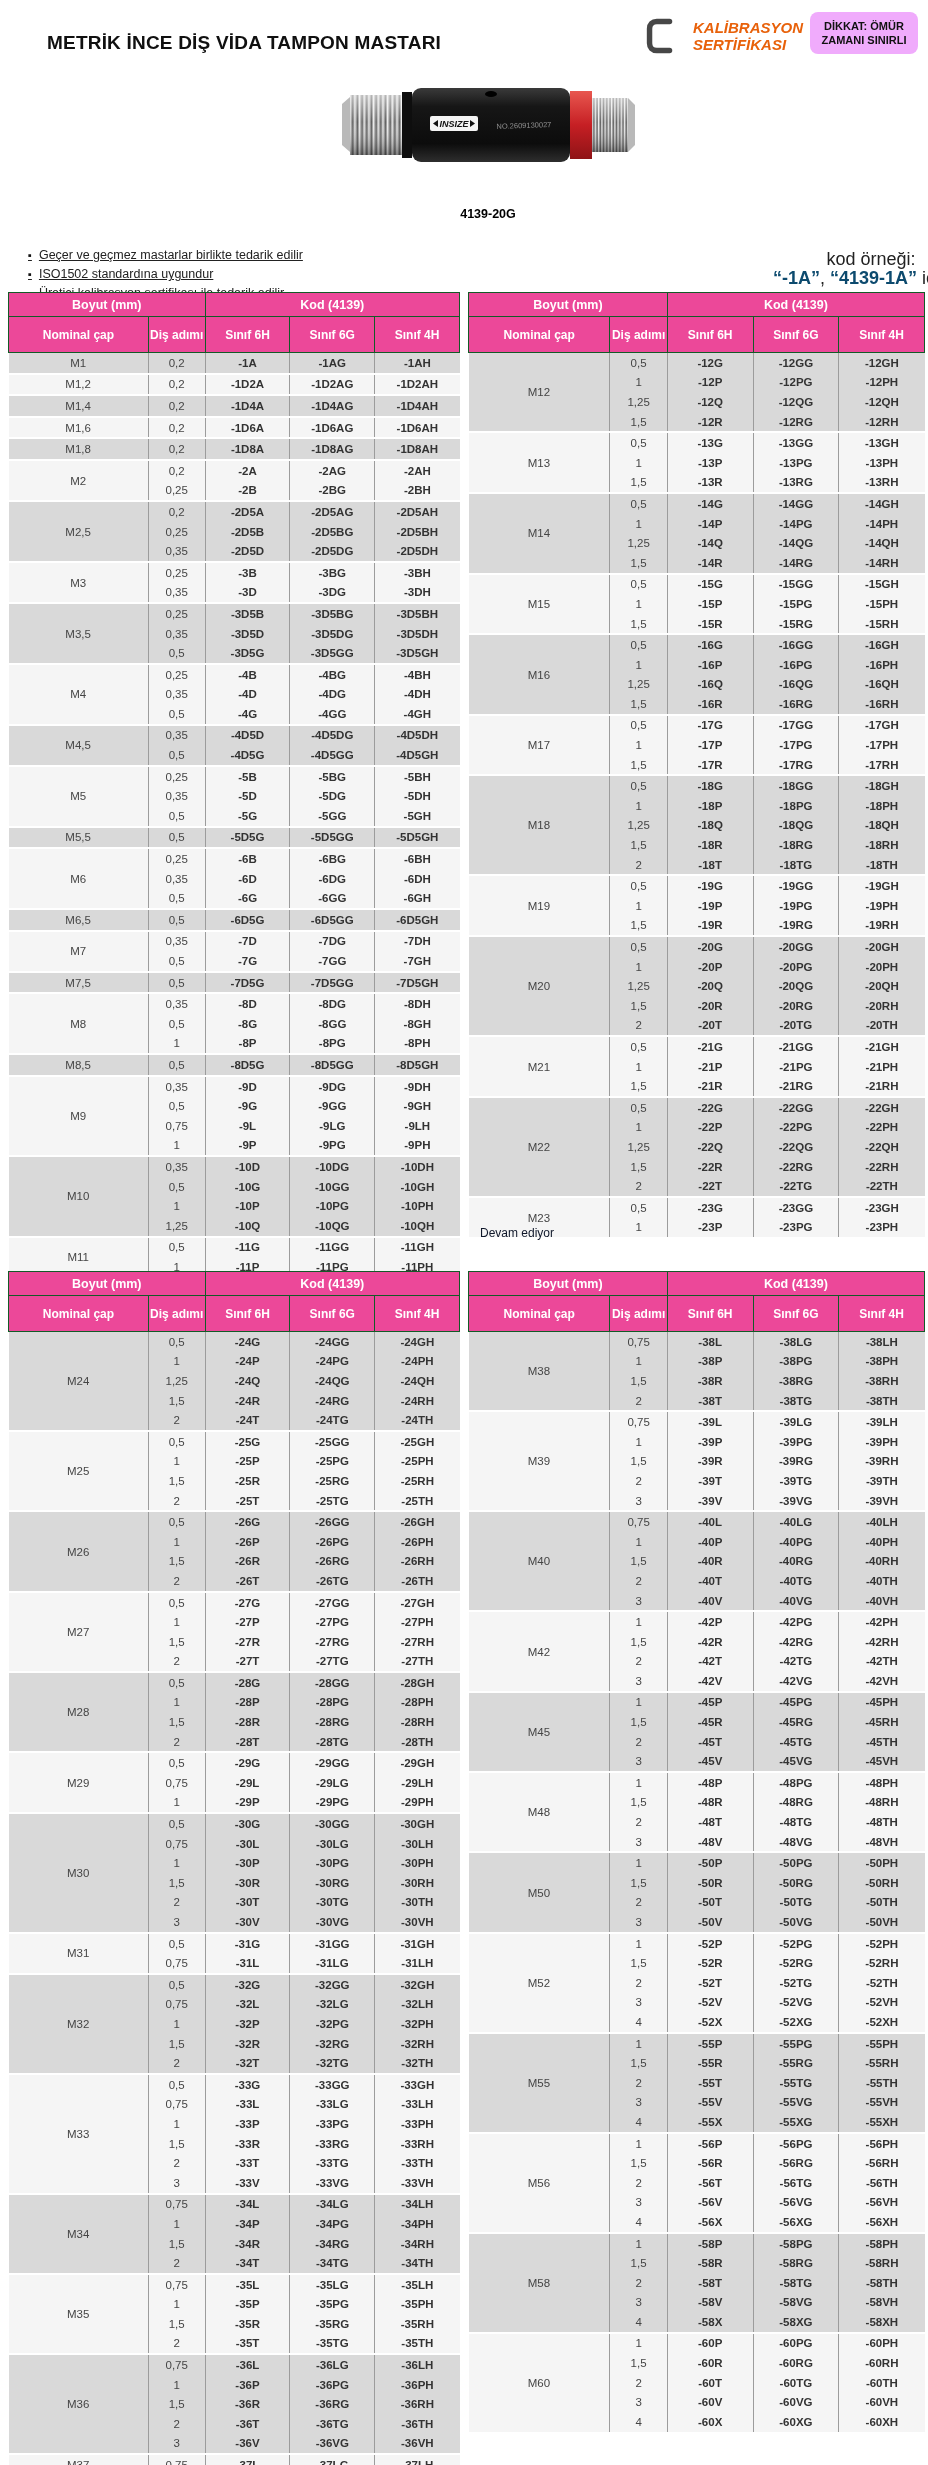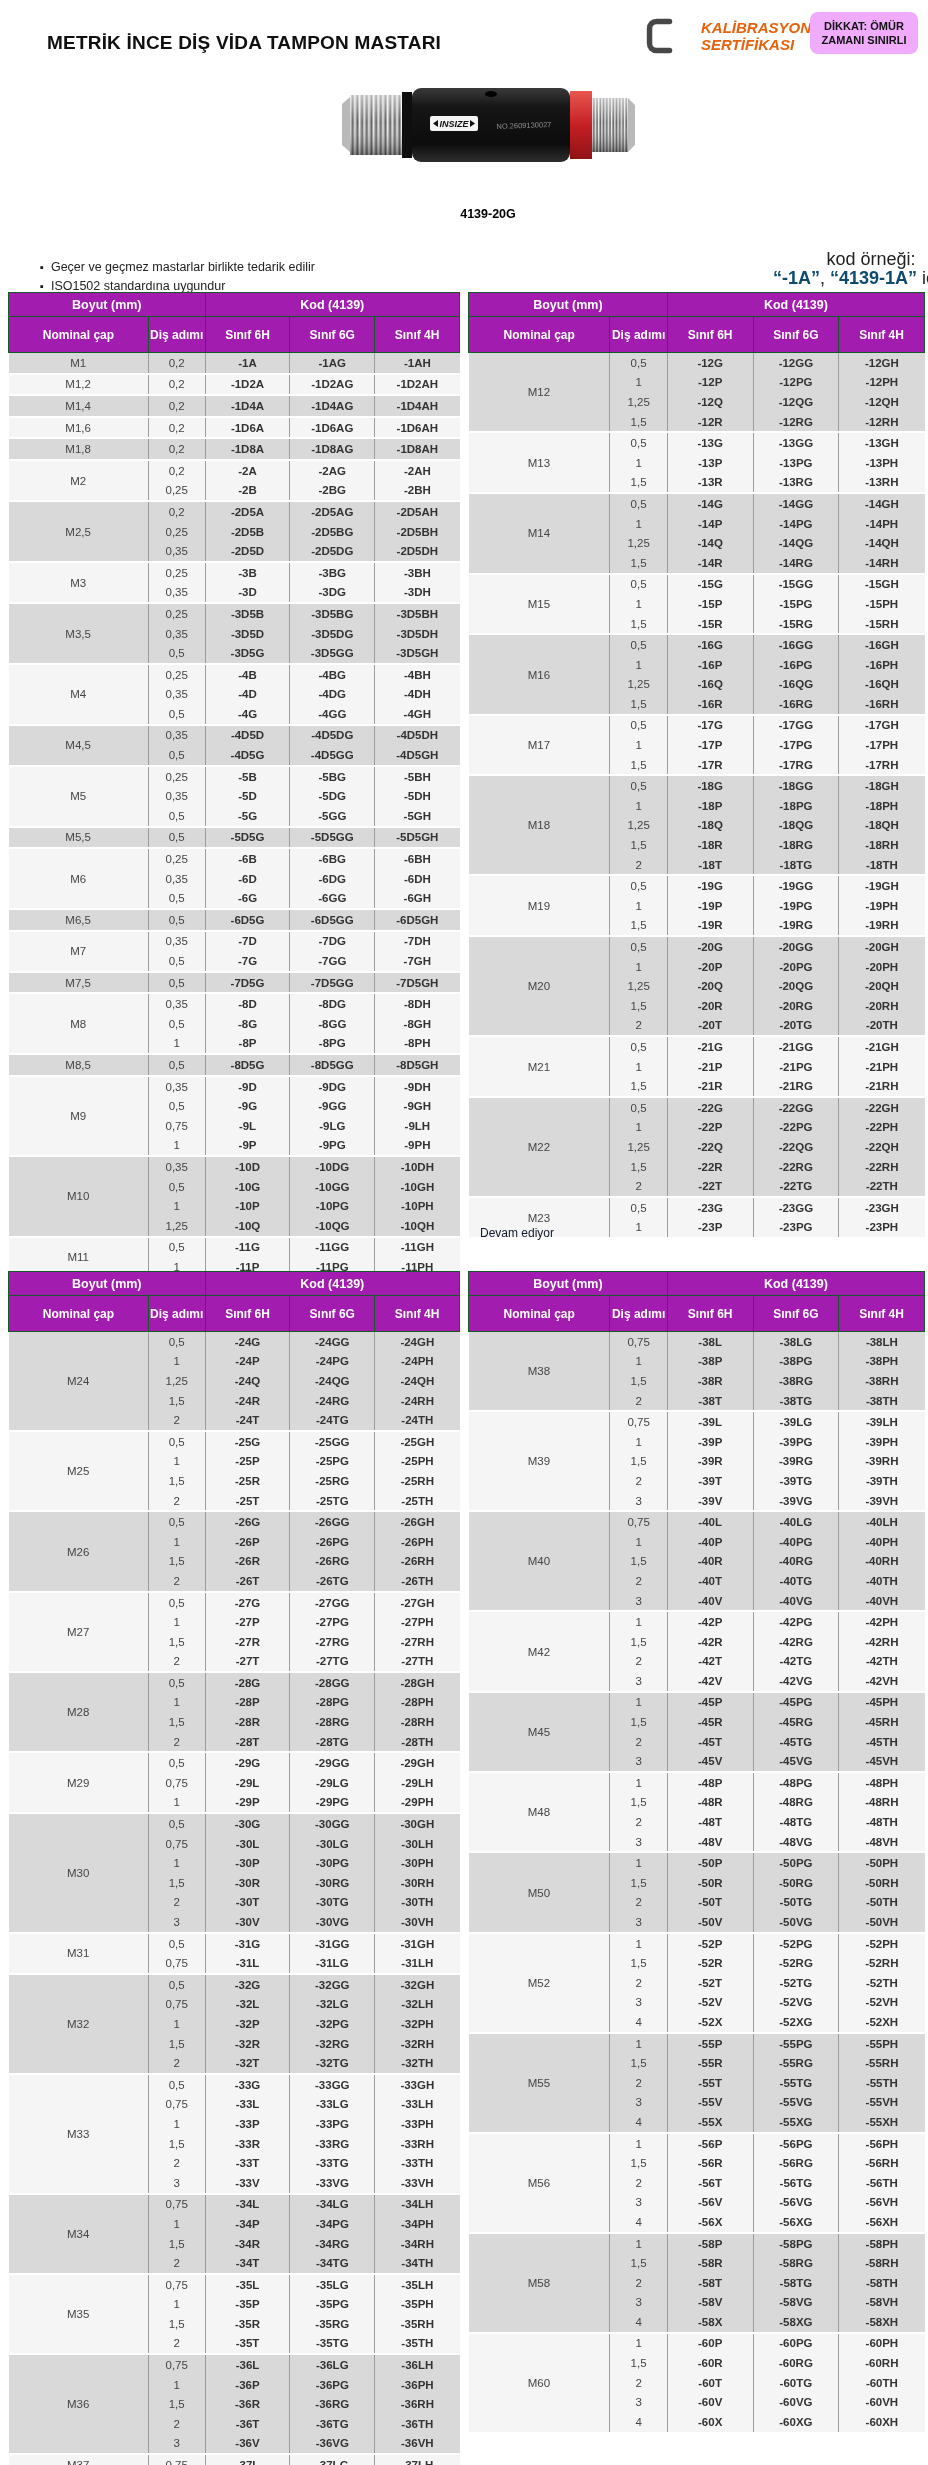--- a/index.html
+++ b/index.html
@@ -5,51 +5,51 @@
   html,body{margin:0;padding:0;}
   body{
     width:928px;height:2465px;position:relative;background:#ffffff;
     font-family:"Liberation Sans", sans-serif;overflow:hidden;color:#222;
   }
   .page-title{
     position:absolute;left:30px;top:15px;margin:17px;
     font-size:19px;font-weight:bold;color:#101010;letter-spacing:.2px;
   }
   
-  .cal-badge{position:absolute;left:645px;top:15px;display:flex;align-items:center;gap:16px;}
+  .cal-badge{position:absolute;left:645px;top:15px;display:flex;align-items:center;gap:8px;}
   .cal-badge svg{display:block;}
   .cal-text{color:#e8610a;font-weight:bold;font-style:italic;font-size:15px;line-height:17px;white-space:nowrap;}
   
   .warn-badge{
     position:absolute;left:810px;top:12px;width:100px;background:#f0abfc;border-radius:8px;
     padding:7px 4px;text-align:center;font-size:11px;font-weight:bold;line-height:14px;color:#111;
   }
   
   .product{position:absolute;left:338px;top:52px;width:300px;height:145px;}
   .product-caption{
     position:absolute;left:338px;top:207px;width:300px;text-align:center;
     font-size:12.5px;font-weight:bold;color:#000000;
   }
   
-  .bullets{position:absolute;left:28px;top:246px;margin:12px;padding:0;list-style:none;}
+  .bullets{position:absolute;left:28px;top:246px;margin:0;padding:0;list-style:none;text-decoration:underline;}
   .bullets li{font-size:12.5px;line-height:19px;color:#222;}
   .bullets li::before{content:"▪";margin-right:7px;font-size:11px;color:#111;}
   
   .code-example{position:absolute;left:773px;top:250px;font-size:18px;line-height:19px;color:#222;white-space:nowrap;text-align:center;}
   .code-example b{color:#0c4a6e;}
   
   .tbl-wrap{position:absolute;}
   #t1{left:8px;top:292px;width:452px;}
   #t2{left:468px;top:292px;width:457px;}
   #t3{left:8px;top:1271px;width:452px;}
   #t4{left:468px;top:1271px;width:457px;}
   .continues{position:absolute;left:480px;top:1226px;width:457px;text-align:left;font-size:12px;color:#0f172a;}
   table.tbl{width:100%;border-collapse:collapse;table-layout:fixed;}
   table.tbl th{
-    background:#a21caf;color:#ffffff;font-size:12px;font-weight:bold;
+    background:#ec4899;color:#ffffff;font-size:12px;font-weight:bold;
     border:1px solid #135a27;padding:0;text-align:center;vertical-align:middle;
   }
   table.tbl tr.h1 th{height:23px;font-size:12.5px;}
   table.tbl tr.h2 th{height:35px;line-height:14px;margin-top:16px;}
   table.tbl td{
     padding:0;height:19.6px;text-align:center;vertical-align:middle;
     font-size:11.5px;color:#454545;overflow:hidden;white-space:nowrap;
   }
   table.tbl td.code{font-weight:bold;color:#333;}
   table.tbl tr.g0{background:#d9d9d9;}

